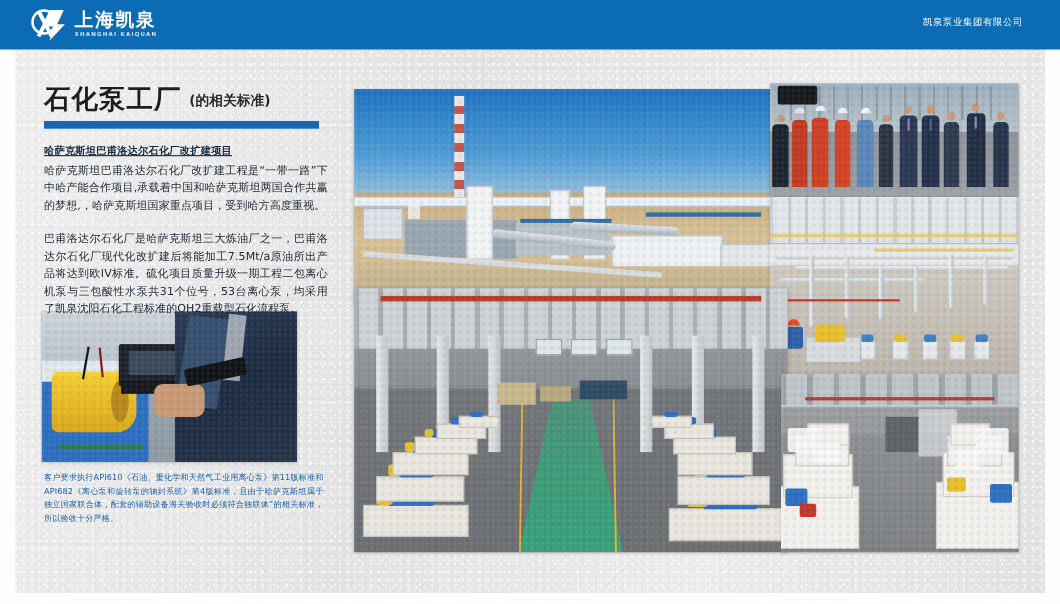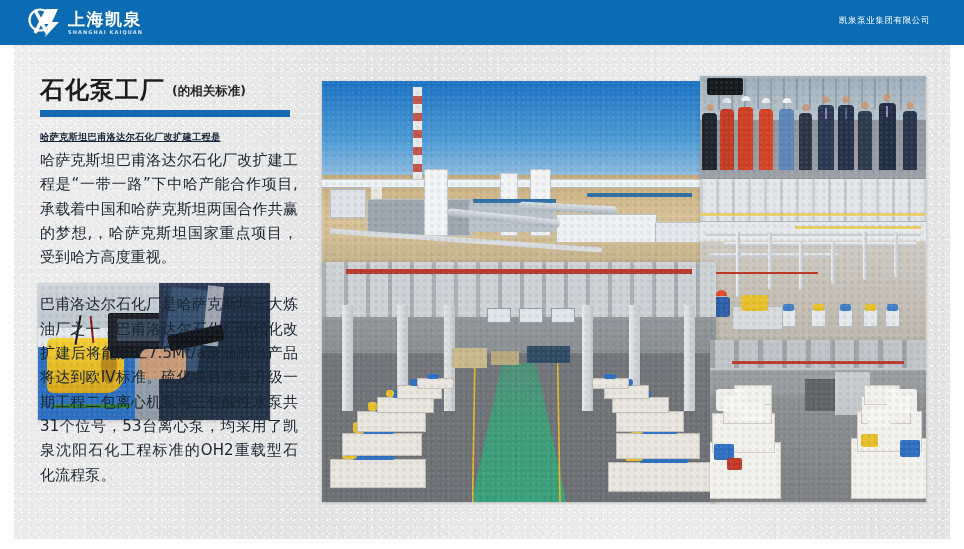--- a/index.html
+++ b/index.html
@@ -150,28 +150,28 @@
   .body-lead {
     margin-top: 14px;
     font-size: 9.3px;
     font-weight: bold;
     color: #16263a;
     text-decoration: underline;
     letter-spacing: 0.2px;
   }
   .body-para {
     margin-top: 4px;
-    font-size: 15px;
+    font-size: 10px;
     color: #1a2430;
     line-height: 1.62;
     text-align: justify;
     letter-spacing: 0.1px;
   }
   .body-para.second {
-    margin-top: 23px;
+    margin-top: 13px;
   }
 
   
   .left-photo {
     position: absolute;
     left: 38px;
     top: 283px;
     width: 232px;
     height: 137px;
     overflow: hidden;
@@ -442,21 +442,21 @@
     </div>
   </div>
 
   <div class="left-col">
     <div class="title-row">
       <span class="title-main">石化泵工厂</span>
       <span class="title-sub">(的相关标准)</span>
     </div>
     <div class="title-rule"></div>
 
-    <div class="body-lead">哈萨克斯坦巴甫洛达尔石化厂改扩建工程是</div>
+    <div class="body-lead">哈萨克斯坦巴甫洛达尔石化厂改扩建项目</div>
     <div class="body-para">哈萨克斯坦巴甫洛达尔石化厂改扩建工程是“一带一路”下中哈产能合作项目,承载着中国和哈萨克斯坦两国合作共赢的梦想,，哈萨克斯坦国家重点项目，受到哈方高度重视。</div>
     <div class="body-para second">巴甫洛达尔石化厂是哈萨克斯坦三大炼油厂之一，巴甫洛达尔石化厂现代化改扩建后将能加工7.5Mt/a原油所出产品将达到欧IV标准。硫化项目质量升级一期工程二包离心机泵与三包酸性水泵共31个位号，53台离心泵，均采用了凯泉沈阳石化工程标准的OH2重载型石化流程泵。</div>
   </div>
 
   <div class="left-photo" id="photo-technician">
     <div class="ph-inner">
       <div style="position:absolute;left:0;top:0;width:100%;height:100%;background:linear-gradient(180deg,#cfd6dc 0%,#b9c3cb 38%,#9aa6b0 39%,#8e9aa4 100%);"></div>
 
       <div style="position:absolute;left:0;top:44%;width:42%;height:56%;background:#2c6fc0;"></div>
       <div style="position:absolute;left:0;top:33%;width:46%;height:14%;background:#e3e8ec;"></div>
@@ -475,20 +475,21 @@
       <div style="position:absolute;left:55%;top:4%;width:16%;height:60%;background:#36506f;transform:rotate(8deg);"></div>
       <div style="position:absolute;left:72%;top:2%;width:7%;height:44%;background:#c9ced3;transform:rotate(6deg);opacity:0.75;"></div>
       <div style="position:absolute;left:44%;top:48%;width:20%;height:22%;border-radius:8px;background:#c99a77;"></div>
       <div style="position:absolute;left:56%;top:34%;width:24%;height:12%;background:#101418;border-radius:3px;transform:rotate(-12deg);"></div>
 
       <div style="position:absolute;left:6%;top:88%;width:34%;height:4px;background:#2f7d3e;border-radius:2px;"></div>
       <div class="photo-grain"></div>
     </div>
   </div>
 
+  <div class="left-caption">客户要求执行API610《石油、重化学和天然气工业用离心泵》第11版标准和API682《离心泵和旋转泵的轴封系统》第4版标准，且由于哈萨克斯坦属于独立国家联合体，配套的辅助设备海关验收时必须符合独联体”的相关标准，所以验收十分严格。</div>
 
   <div class="photo" id="photo-refinery">
     <div class="ph-inner">
       <div class="sky-warm"></div>
       <div class="desert"></div>
       <div class="stack"></div>
       <div class="unit-block ub1"></div>
       <div class="blue-roof br2"></div>
       <div class="unit-block ub3"></div>
       <div class="unit-block ub4"></div>

